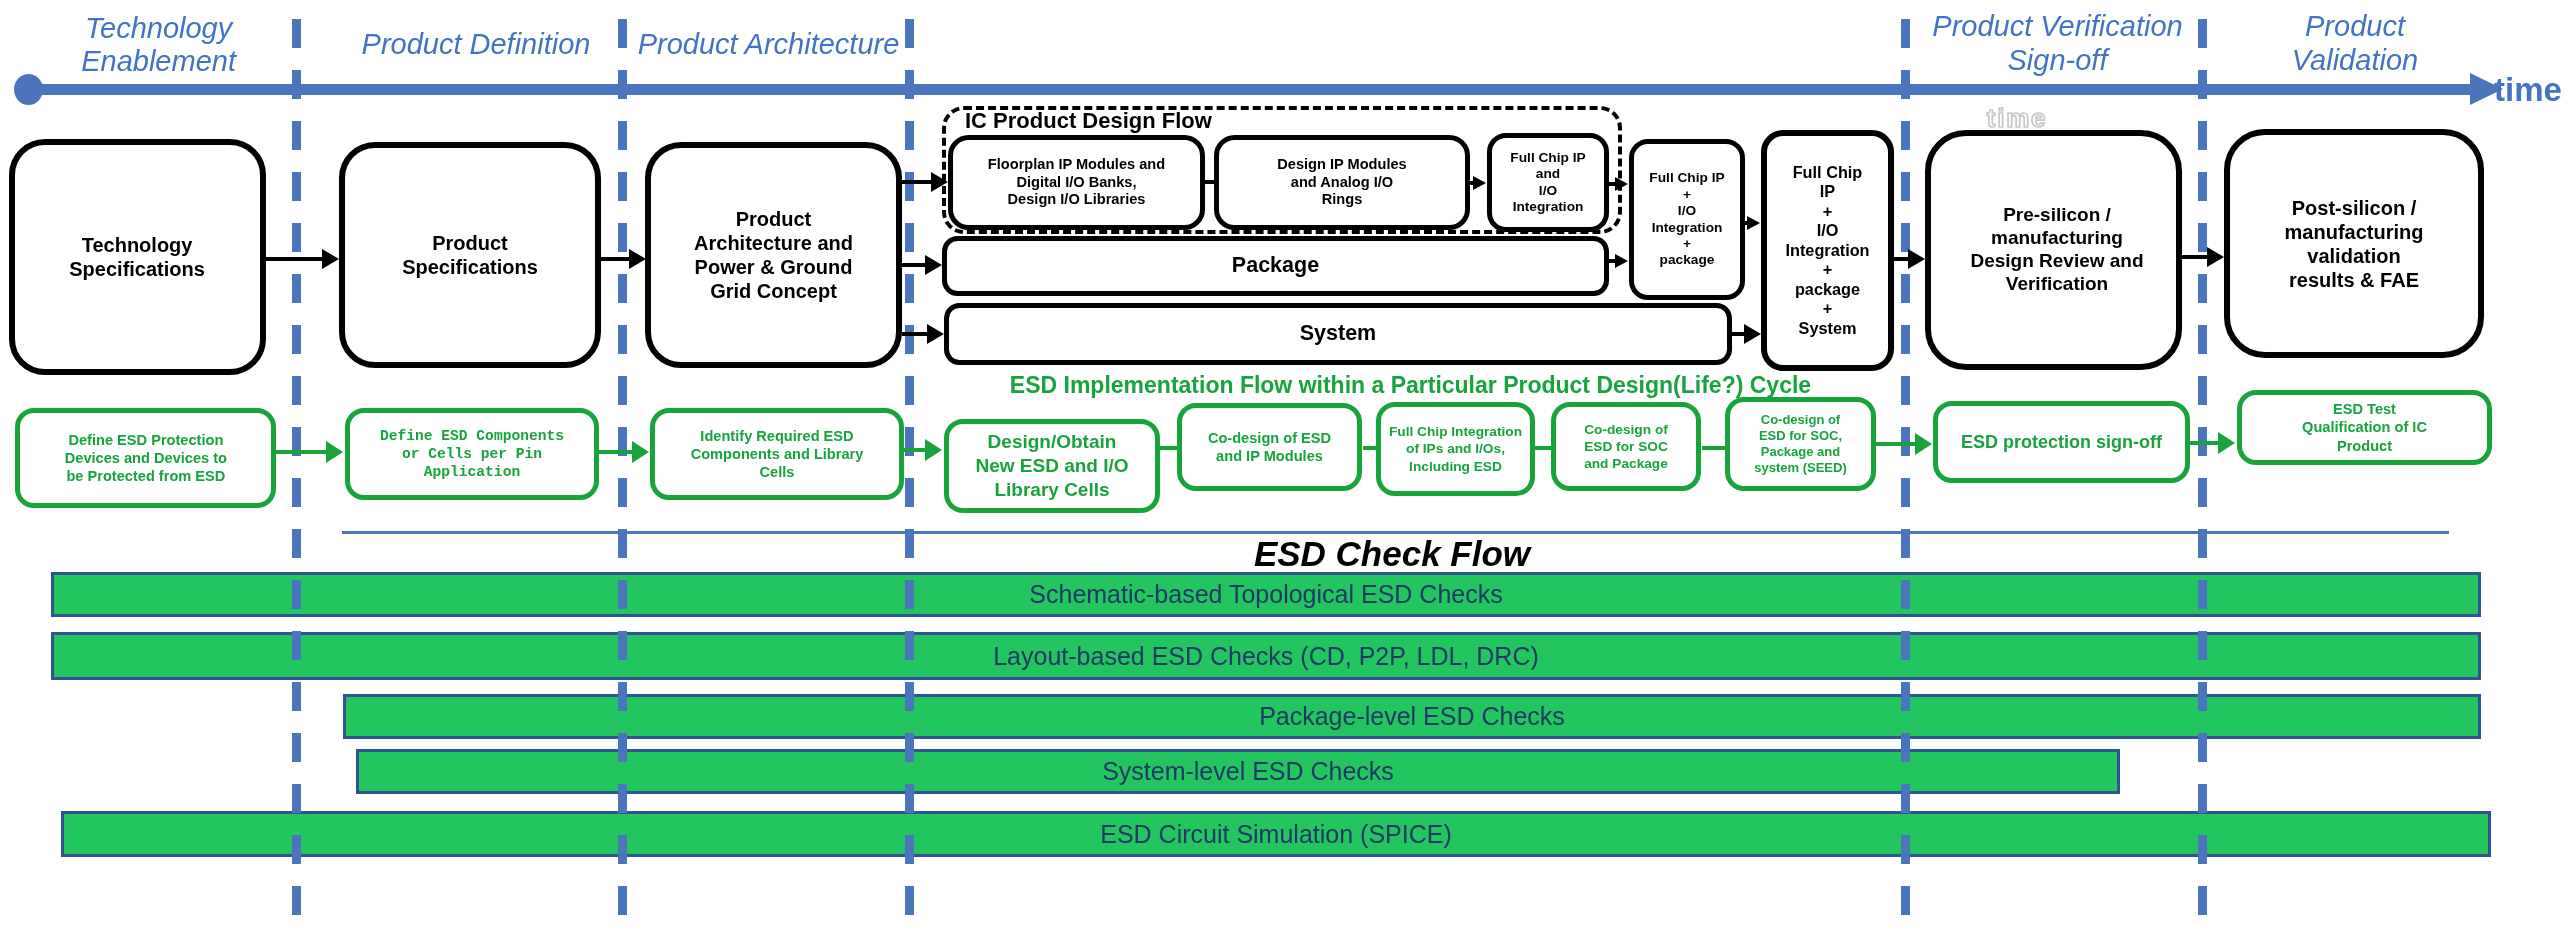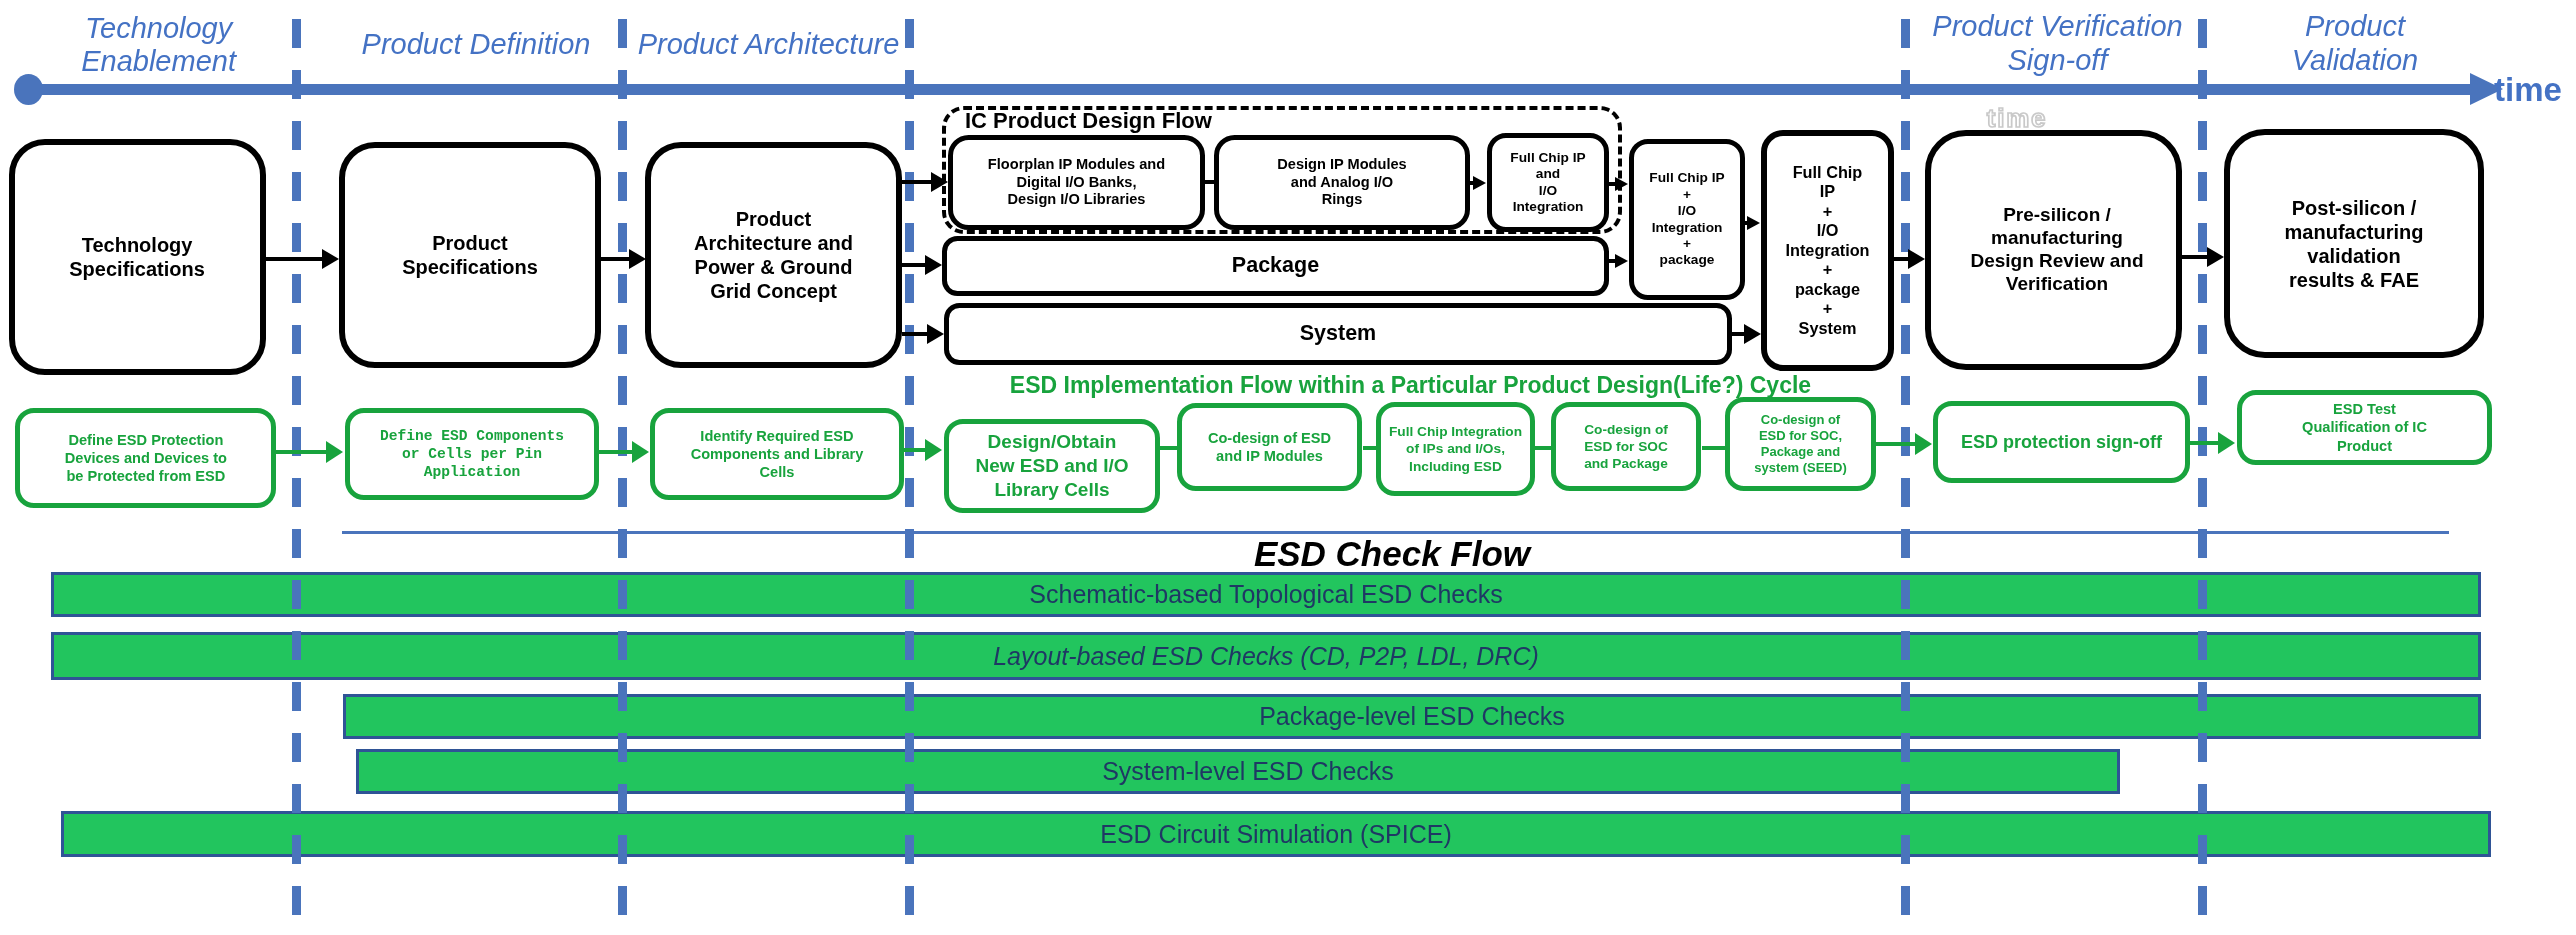--- a/index.html
+++ b/index.html
@@ -182,19 +182,19 @@
   <div class="conn green" style="left:1363px;top:446px;width:13px;"></div>
   <div class="conn green" style="left:1534px;top:446px;width:17px;"></div>
   <div class="conn green" style="left:1702px;top:446px;width:23px;"></div>
   <div class="arr green" style="left:1876px;top:442px;width:39px;"></div>
   <div class="arr green" style="left:2190px;top:441px;width:28px;"></div>
 
   <div class="rule"></div>
   <div class="cf-title">ESD Check Flow</div>
 
   <div class="bar" style="left:51px;top:572px;width:2430px;height:45px;">Schematic-based Topological ESD Checks</div>
-  <div class="bar" style="left:51px;top:632px;width:2430px;height:48px;font-style:italic;">Layout-based ESD Checks (CD, P2P, LDL, DRC)</div>
+  <div class="bar" style="left:51px;top:632px;width:2430px;height:48px;">Layout-based ESD Checks (CD, P2P, LDL, DRC)</div>
   <div class="bar" style="left:343px;top:694px;width:2138px;height:45px;">Package-level ESD Checks</div>
   <div class="bar" style="left:356px;top:749px;width:1764px;height:45px;padding-left:20px;">System-level ESD Checks</div>
   <div class="bar" style="left:61px;top:811px;width:2430px;height:46px;">ESD Circuit Simulation (SPICE)</div>
 
 </div>
 
 
 </body></html>

